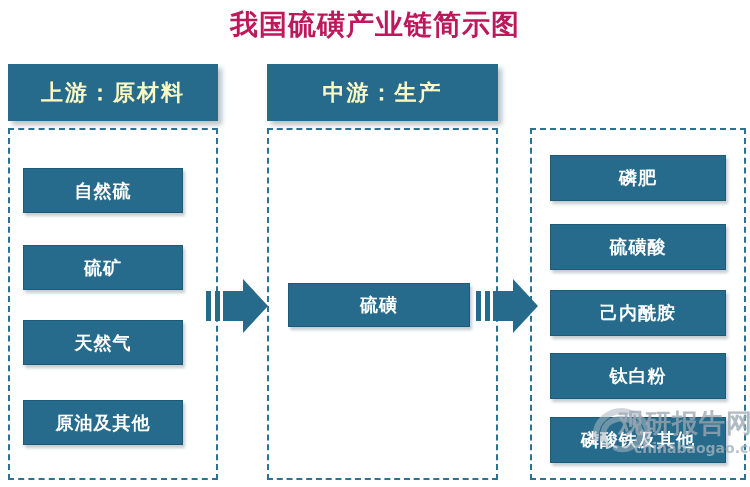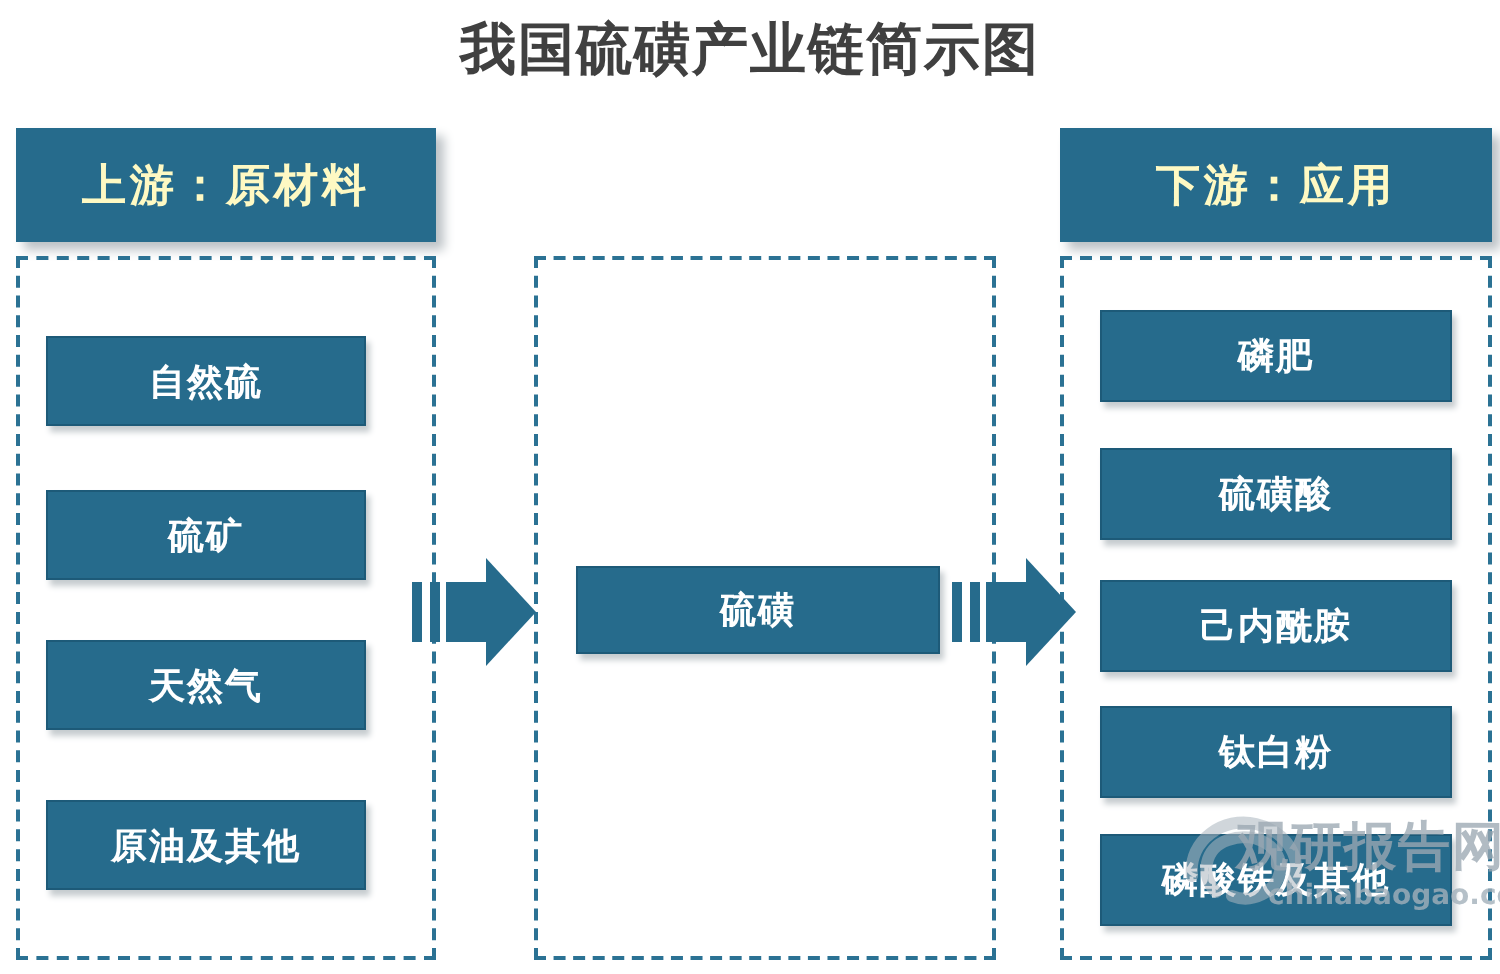--- a/index.html
+++ b/index.html
@@ -3,21 +3,21 @@
 <meta charset="utf-8">
 <style>
   * { margin:0; padding:0; box-sizing:border-box; }
   html,body { background:#ffffff; }
   .canvas {
     position:relative; width:750px; height:487px; background:#ffffff;
     overflow:hidden; font-family:"DejaVu Serif","Liberation Serif",serif;
   }
   .title {
     position:absolute; top:6px; left:0; width:100%;
-    text-align:center; font-size:28px; font-weight:bold; color:#404040;
+    text-align:center; font-size:28px; font-weight:bold; color:#be185d;
     letter-spacing:1px;
   }
   .col-header {
     position:absolute; height:57px; background:#266b8c; color:#fef9c3;
     display:flex; align-items:center; justify-content:center;
     font-size:22px; font-weight:bold; letter-spacing:2px;
     box-shadow:4px 4px 5px #bcc2c6;
   }
   .col-header.h1 { left:8px;   top:64px; width:210px; }
   .col-header.h2 { left:267px; top:64px; width:231px; }
@@ -58,21 +58,21 @@
   }
 </style>
 </head>
 <body>
 
 <div class="canvas">
 
   <div class="title">我国硫磺产业链简示图</div>
 
   <div class="col-header h1">上游：原材料</div>
-  <div class="col-header h3">下游：应用</div>
+  <div class="col-header h2">中游：生产</div>
 
   <div class="col-box c1"></div>
   <div class="col-box c2"></div>
   <div class="col-box c3"></div>
 
   <div class="node n-c1" style="top:168px;">自然硫</div>
   <div class="node n-c1" style="top:245px;">硫矿</div>
   <div class="node n-c1" style="top:400px;">原油及其他</div>
   <div class="node n-c1" style="top:320px;">天然气</div>
 

